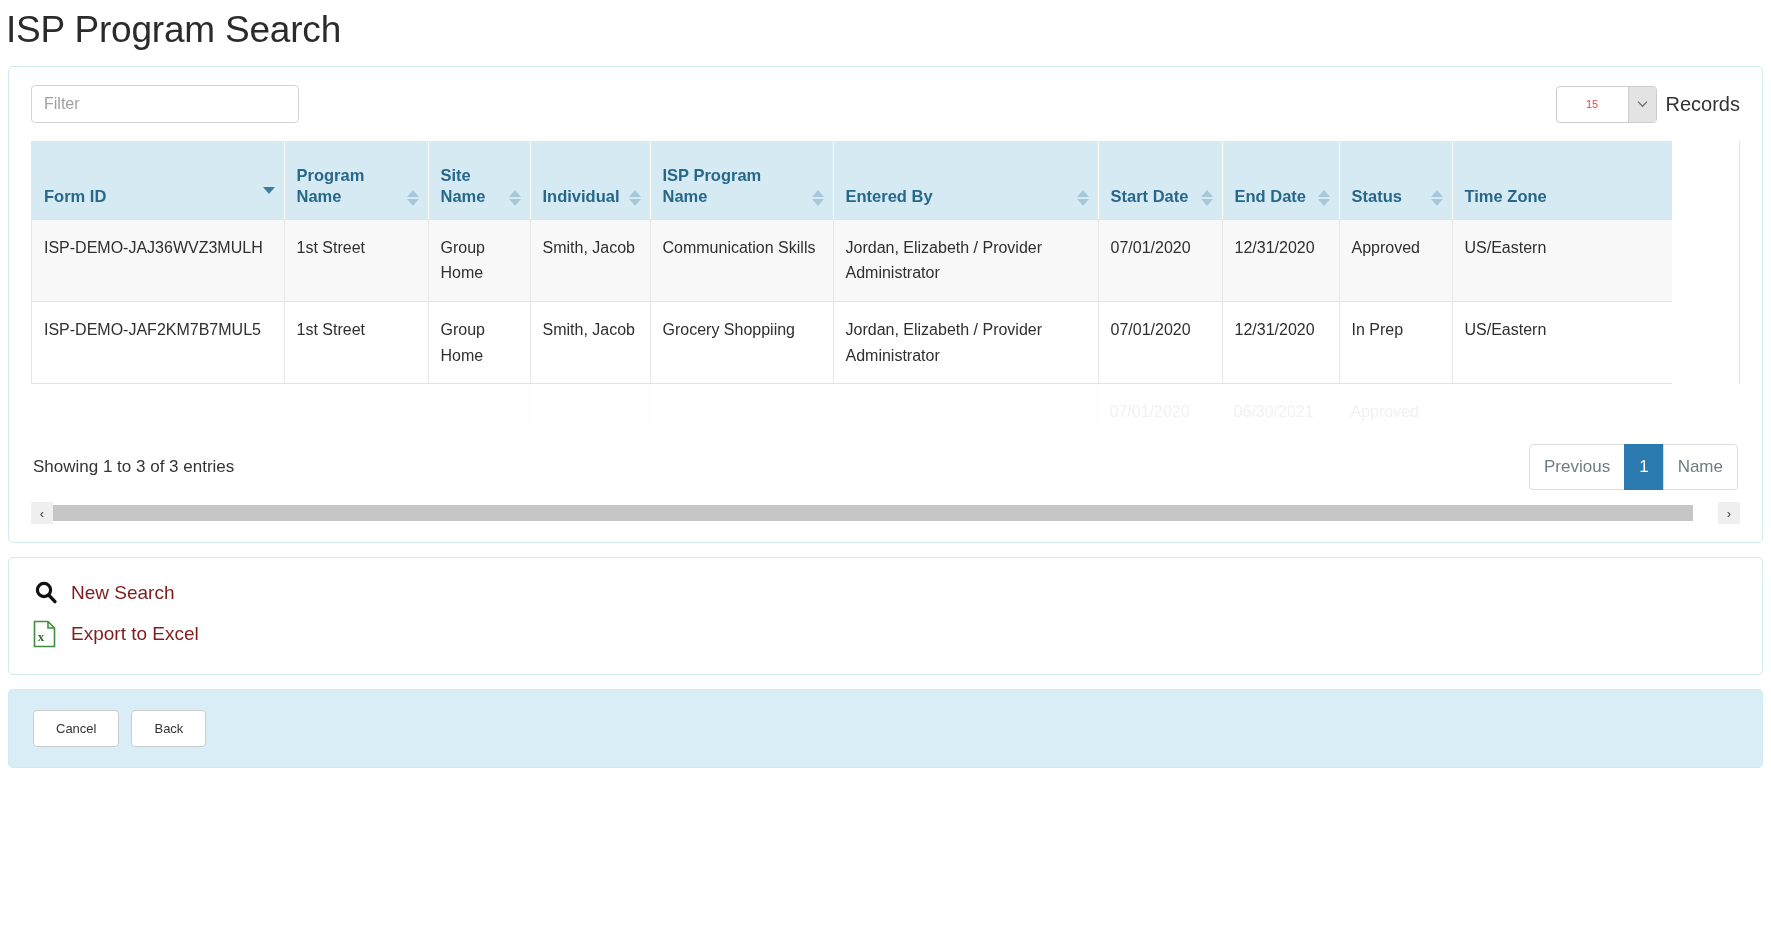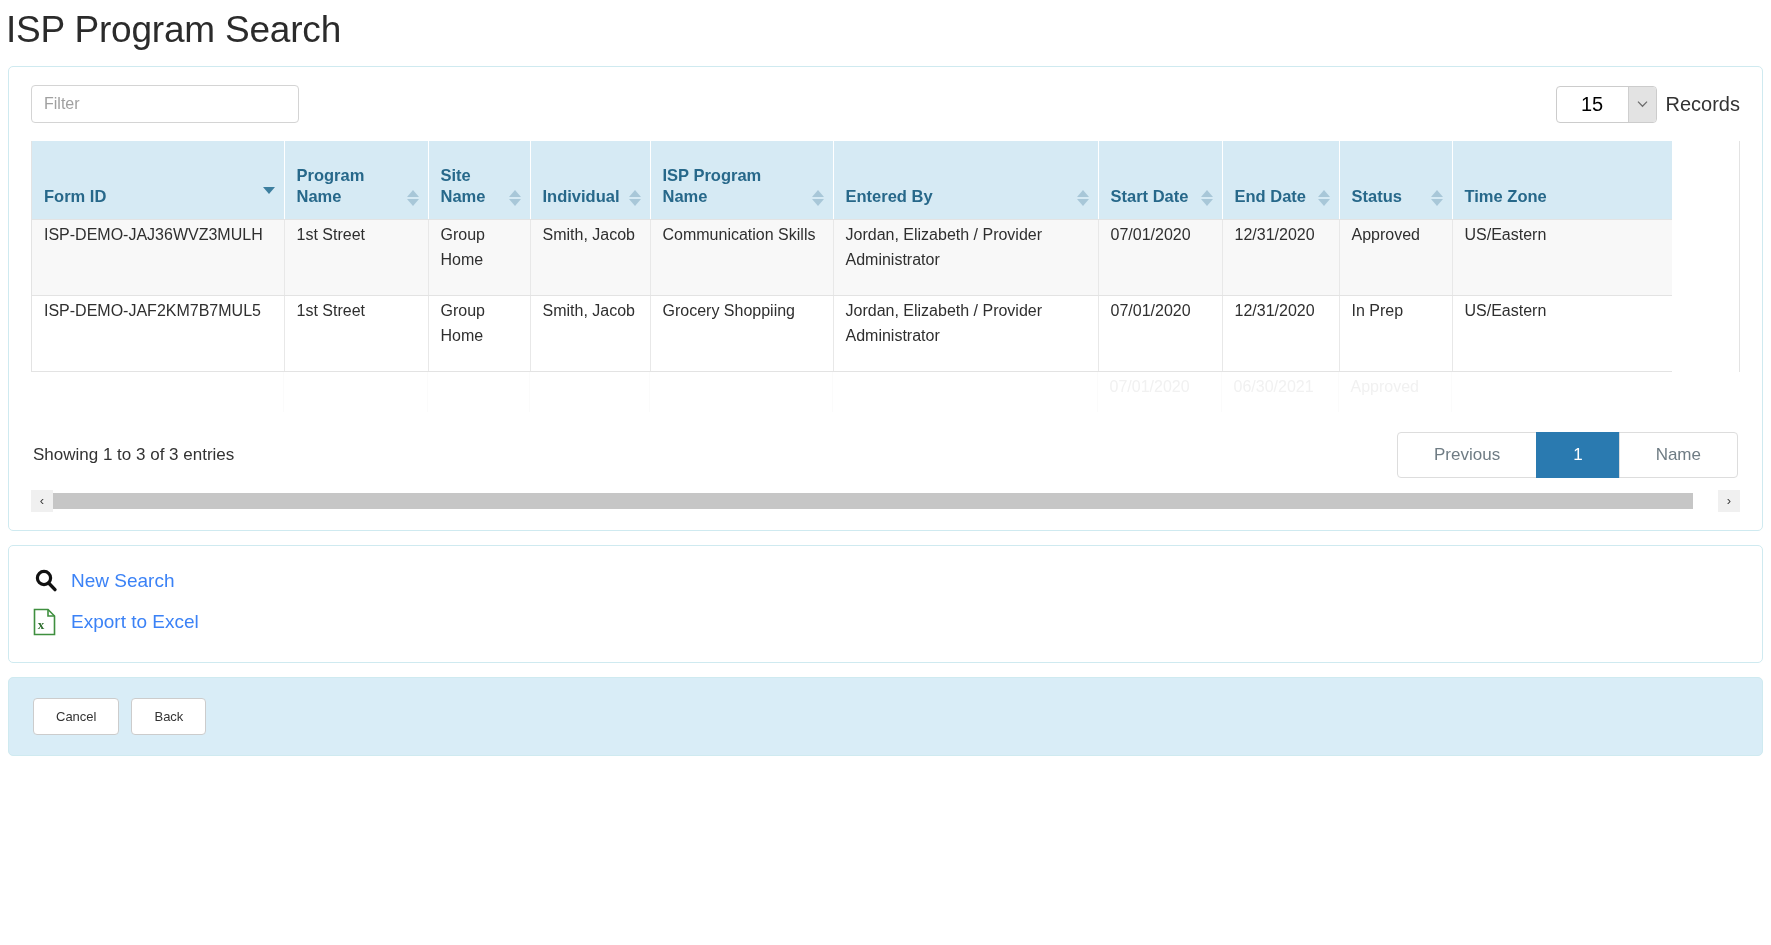--- a/index.html
+++ b/index.html
@@ -58,21 +58,21 @@
     display: flex; align-items: stretch;
     width: 101px; height: 37px;
     border: 1px solid #cccccc;
     border-radius: 4px;
     background: #fff;
     overflow: hidden;
   }
   .select-value {
     flex: 1;
     display: flex; align-items: center; justify-content: center;
-    font-size: 20px; color: #000000;
+    font-size: 11px; color: #ef4444;
   }
   .select-arrow {
     width: 28px;
     background: #e3e3e3;
     border-left: 1px solid #cfcfcf;
     display: flex; align-items: center; justify-content: center;
     color: #6d6d6d;
     font-size: 11px;
   }
   .records-label { font-size: 20px; color: #333; }
@@ -119,21 +119,21 @@
     margin: 0 auto;
     border-left: 6px solid transparent;
     border-right: 6px solid transparent;
   }
   .sort-ico i.up { border-bottom: 7px solid #a8c7d8; margin-bottom: 2px; }
   .sort-ico i.dn { border-top: 7px solid #a8c7d8; }
   .sort-ico.active i.dn { border-top-color: #3d7f9f; }
   .sort-ico.active { bottom: 16px; }
 
   table.grid tbody td {
-    padding: 2px 12px;
+    padding: 15px 12px;
     border-right: 1px solid #e8e8e8;
     border-bottom: 1px solid #e3e3e3;
     vertical-align: top;
     color: #2f2f2f;
     line-height: 1.6;
     height: 76px;
   }
   table.grid tbody td:last-child { border-right: none; }
   table.grid tbody tr.odd td { background: #f8f8f8; }
   table.grid tbody tr.even td { background: #ffffff; }
@@ -161,21 +161,21 @@
   }
   .showing { font-size: 17px; color: #333; }
 
   .pager { display: flex; }
   .pager button {
     font-family: "Liberation Sans", sans-serif;
     font-size: 17px;
     color: #6f7c84;
     background: #ffffff;
     border: 1px solid #dddddd;
-    padding: 12px 36px;
+    padding: 12px 14px;
     cursor: pointer;
     margin-left: -1px;
   }
   .pager button:first-child { border-radius: 4px 0 0 4px; margin-left: 0; }
   .pager button:last-child { border-radius: 0 4px 4px 0; }
   .pager button.current {
     background: #2a7ab0;
     border-color: #2a7ab0;
     color: #ffffff;
   }
@@ -204,21 +204,21 @@
   }
 
   .panel-actions { padding: 22px 24px 26px 24px; }
   .action-link {
     display: flex; align-items: center; gap: 12px;
     margin-bottom: 14px;
     text-decoration: none;
   }
   .action-link:last-child { margin-bottom: 0; }
   .action-link .lbl {
-    color: #3b82f6;
+    color: #7f1d1d;
     font-size: 19px;
   }
   .icon-search { width: 26px; height: 26px; display:block; }
   .icon-excel  { width: 26px; height: 28px; display:block; }
 
   .panel-footer {
     margin: 14px 8px 0 8px;
     background: #d9edf7;
     border: 1px solid #cfeaf0;
     border-radius: 5px;

